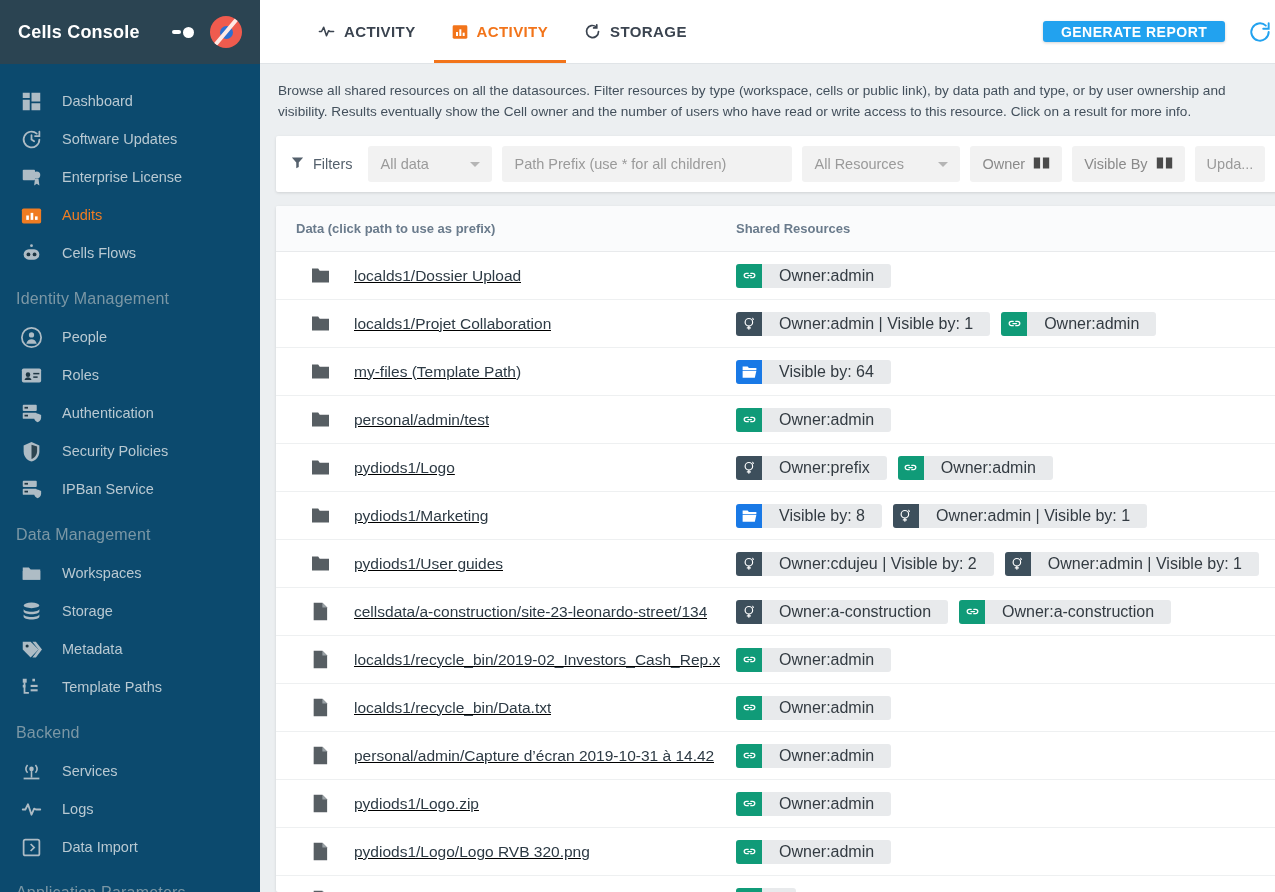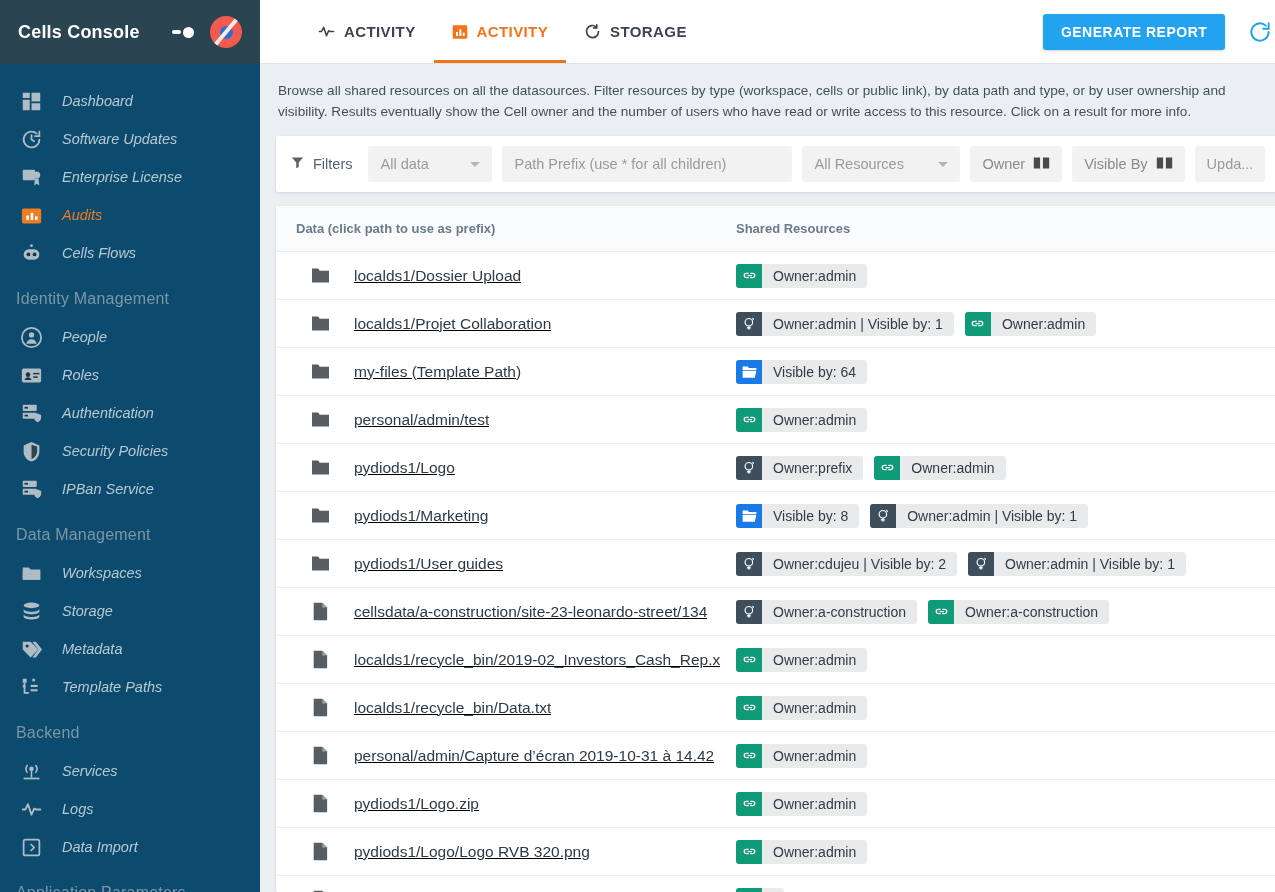--- a/index.html
+++ b/index.html
@@ -59,21 +59,21 @@
     color: #b9c9d2; font-size: 14.5px;
     cursor: pointer;
   }
   .nav-item.active { color: #f07c22; }
   .nav-icon {
     width: 22px; height: 22px; margin-right: 20px;
     display: flex; align-items: center; justify-content: center;
     flex: 0 0 22px;
   }
   .nav-icon svg { display: block; }
-  .nav-item .nav-label { white-space: nowrap; font-style: italic; }
+  .nav-item .nav-label { white-space: nowrap; }
 
   
   .main { flex: 1; height: 892px; display: flex; flex-direction: column; background: #eceff1; }
   .topbar {
     height: 64px; background: #fff;
     display: flex; align-items: stretch;
     border-bottom: 1px solid #e0e4e7;
     flex: 0 0 64px;
   }
   .tabs { display: flex; align-items: stretch; padding-left: 40px; }
@@ -89,21 +89,21 @@
     height: 3px; background: #f2741a;
   }
   .tab .tab-ico { display: flex; align-items: center; }
   .topbar-right {
     margin-left: auto; display: flex; align-items: center;
     gap: 22px; padding-right: 22px;
   }
   .btn-primary {
     background: #22a2ef; color: #fff;
     border: none; border-radius: 3px;
-    height: 36px; padding: 0 18px;
+    height: 21px; padding: 0 18px;
     font-size: 14px; font-weight: bold;
     letter-spacing: .5px; cursor: pointer;
     font-family: "Liberation Sans", sans-serif;
     box-shadow: 0 1px 3px rgba(0,0,0,.18);
   }
   .icon-btn { cursor: pointer; display: flex; align-items: center; }
 
   .content {
     flex: 1; overflow: hidden;
     padding: 16px 16px 0 16px;
@@ -183,21 +183,21 @@
   .badge {
     display: flex; align-items: center; height: 24px;
     border-radius: 3px; overflow: hidden;
     background: #e8eaec; white-space: nowrap;
   }
   .badge .b-ico {
     width: 26px; height: 24px; flex: 0 0 26px;
     display: flex; align-items: center; justify-content: center;
   }
   .badge .b-txt {
-    padding: 0 11px; font-size: 14px; color: #333b42;
+    padding: 0 17px; font-size: 16px; color: #333b42;
   }
   .b-ico.link { background: #109b78; }
   .b-ico.cell { background: #3d4f5c; }
   .b-ico.ws   { background: #1979e6; }
 </style>
 </head>
 <body>
 
 <div id="app">
 

